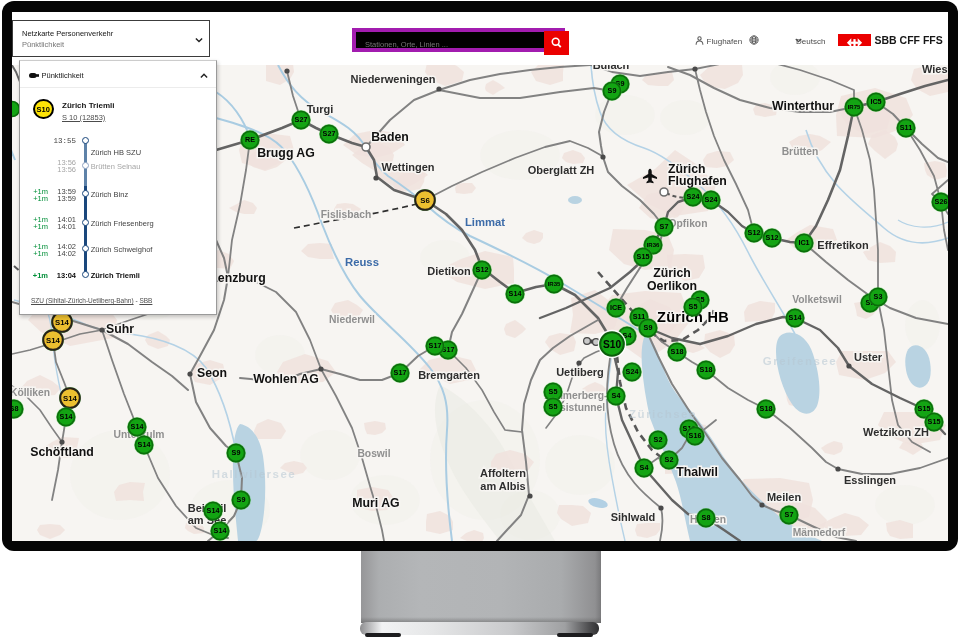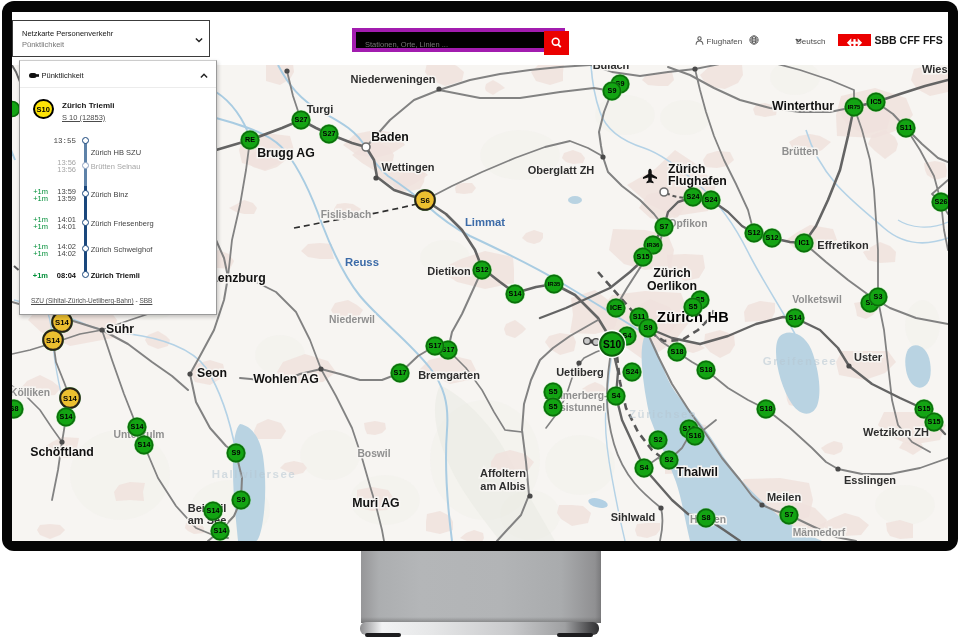--- a/index.html
+++ b/index.html
@@ -699,21 +699,21 @@
       <div class="stop" style="top:180.5px;">
           <span class="dl">+1m</span>
           <span class="dl2">+1m</span>
           <span class="tm">14:02</span>
           <span class="tm2">14:02</span>
           <span class="ring" style="top:3.5px;"></span>
           <span class="nm" style="top:3.5px;">Zürich Schweighof</span>
         </div>
       <div class="stop" style="top:206px;">
           <span class="dl bg" style="top:3.5px;">+1m</span>
-          <span class="tm bb" style="top:3.5px;">08:04</span>
+          <span class="tm bb" style="top:3.5px;">13:04</span>
           <span class="ring" style="top:3.5px;"></span>
           <span class="nm bb" style="top:3.5px;">Zürich Triemli</span>
         </div>
       <div class="pfoot"><a>SZU (Sihltal-Zürich-Uetliberg-Bahn)</a> - <a>SBB</a></div>
     </div>
   </div>
 </div>
 <div id="stand"></div>
 <div id="base"></div>
 <div class="foot" style="left:365px;width:36px;"></div>

